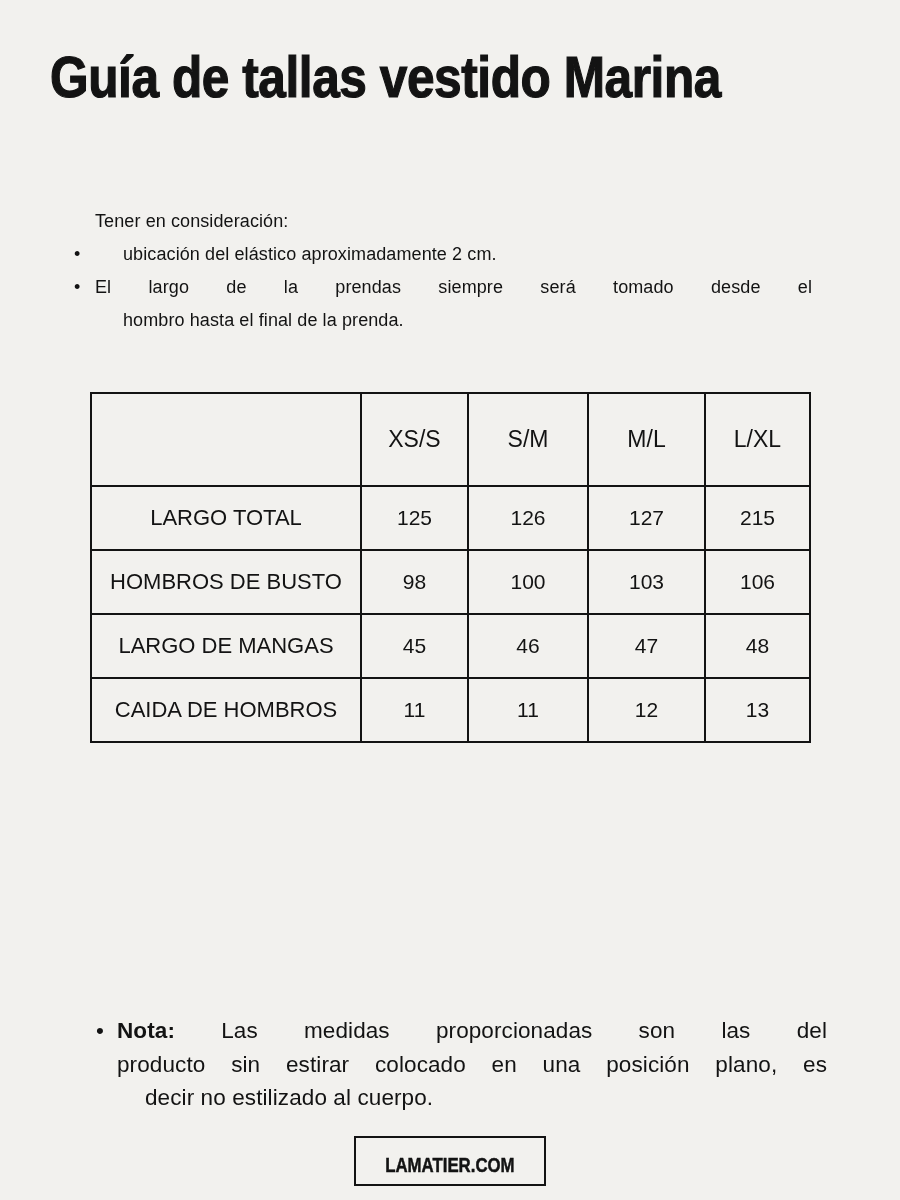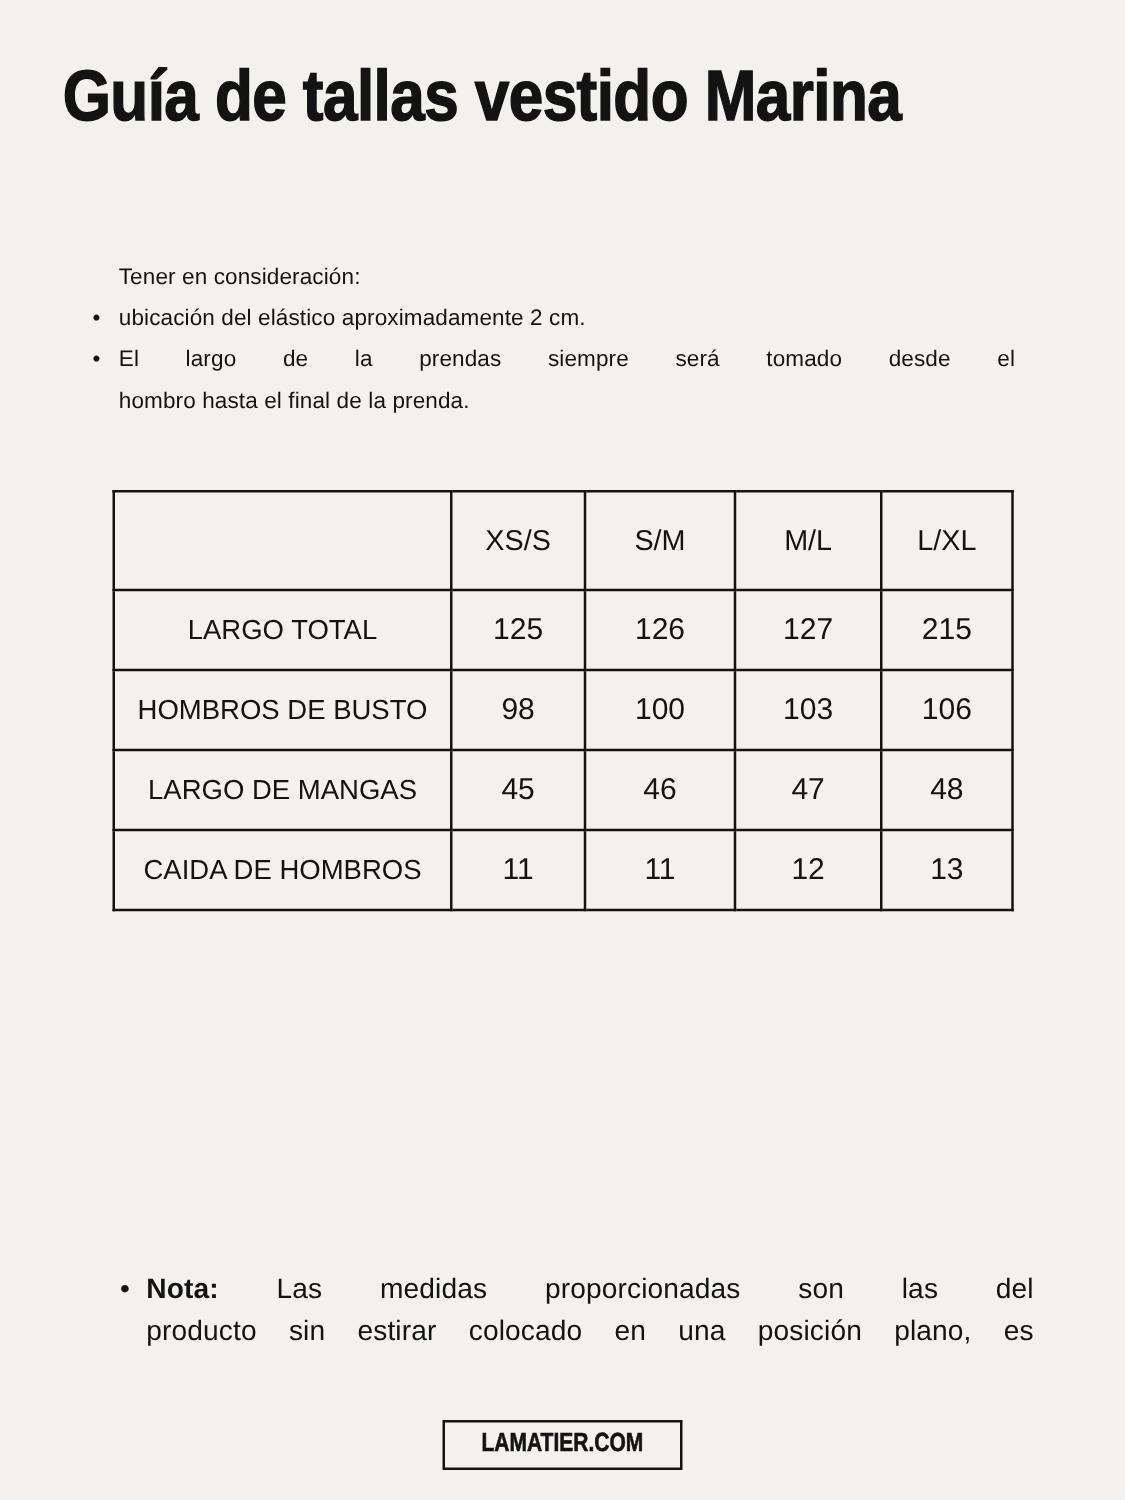--- a/index.html
+++ b/index.html
@@ -40,43 +40,43 @@
     letter-spacing: 0.1px;
   }
   .intro-heading { padding-left: 23px; }
   .bullet-item { position: relative; padding-left: 23px; }
   .bullet-item::before {
     content: "\2022";
     position: absolute;
     left: 2px; top: 0;
   }
   .jline  { text-align: justify; text-align-last: justify; }
-  .nline  { text-align: left; }
+  .nline  { text-align: left; margin-left: 28px; }
 
   
   .size-table {
     position: absolute;
     top: 392px; left: 90px;
     border-collapse: collapse;
     table-layout: fixed;
   }
   .size-table td {
     border: 2.8px solid #131313;
     text-align: center;
     vertical-align: middle;
     padding: 0;
   }
   .size-table .label-cell {
     font-size: 22px;
     line-height: 30px;
     padding: 0 16px;
   }
   .size-table .head-cell  { font-size: 23px; }
-  .size-table .value-cell { font-size: 24px; }
-  .row-head  { height: 79px; }
+  .size-table .value-cell { font-size: 21px; }
+  .row-head  { height: 93px; }
   .row-data  { height: 64px; }
 
   
   .note {
     position: absolute;
     top: 1014px; left: 94px; width: 733px;
     font-size: 22.5px;
     line-height: 33.5px;
     letter-spacing: 0.1px;
   }
@@ -84,21 +84,21 @@
 
   
   .footer {
     position: absolute;
     top: 1136px; left: 0; right: 0;
     text-align: center;
   }
   .brand-box {
     display: inline-block;
     border: 2px solid #131313;
-    padding: 5px 13px 6px;
+    padding: 15px 13px 6px;
     line-height: 23px;
   }
   .brand-inner {
     display: inline-block;
     font-weight: bold;
     font-size: 21px;
     transform: scaleX(0.8);
     transform-origin: center;
     white-space: nowrap;
     -webkit-text-stroke: 0.5px #131313;
@@ -173,20 +173,21 @@
     </tbody>
   </table>
 
   <div class="note">
     <div class="bullet-item">
       <div class="jline">
         <span class="note-label">Nota:</span>
         <span>Las medidas proporcionadas son las del</span>
       </div>
       <div class="jline">producto sin estirar colocado en una posición plano, es</div>
+      <div class="nline">decir no estilizado al cuerpo.</div>
     </div>
   </div>
 
   <div class="footer">
     <div class="brand-box">
       <span class="brand-inner">LAMATIER.COM</span>
     </div>
   </div>
 
 </div>

